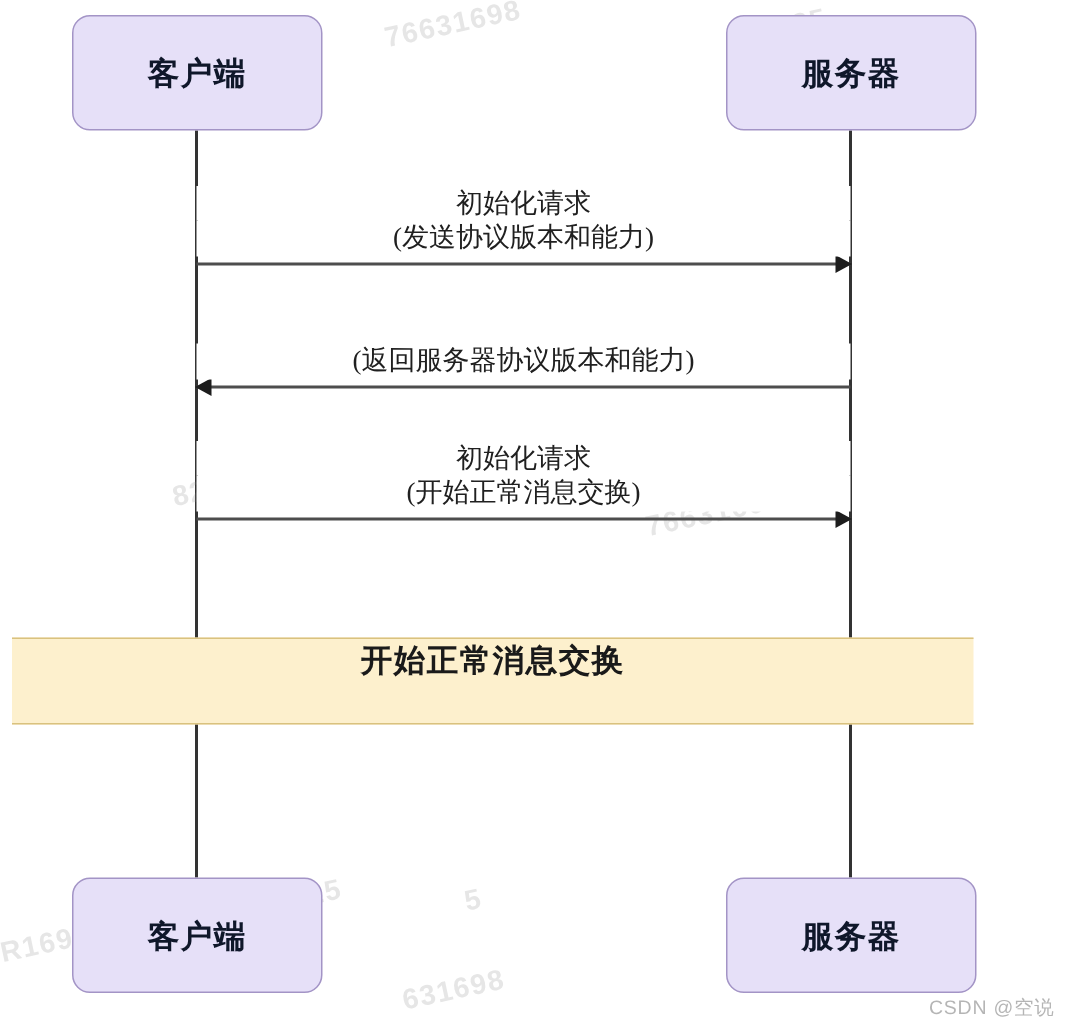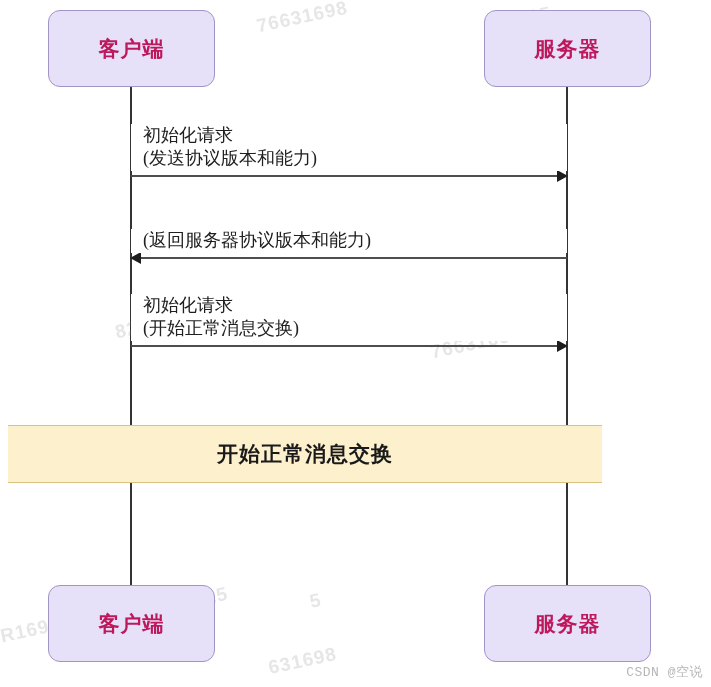--- a/index.html
+++ b/index.html
@@ -27,21 +27,21 @@
     position: absolute;
     width: 167px;
     height: 77px;
     box-sizing: border-box;
     background: #e6e0f8;
     border: 1.6px solid #a394c6;
     border-radius: 12px;
     display: flex;
     align-items: center;
     justify-content: center;
-    color: #be185d;
+    color: #0f172a;
     font-size: 21px;
     font-weight: 600;
     letter-spacing: 1px;
     z-index: 5;
   }
   .p-client-top  { left: 48px;  top: 10px; }
   .p-server-top  { left: 484px; top: 10px; }
   .p-client-bot  { left: 48px;  top: 585px; }
   .p-server-bot  { left: 484px; top: 585px; }
 
@@ -87,21 +87,21 @@
   }
   .msg.to-left .head {
     left: -1px;
     border-right: 11px solid #1d1d1d;
   }
   .msg .label {
     position: absolute;
     left: 0;
     width: 100%;
     bottom: 4px;
-    text-align: left;
+    text-align: center;
     color: #202020;
     font-size: 18px;
     line-height: 1.32;
     font-weight: 500;
     white-space: nowrap;
   }
   .msg .label .l1 { display: block; }
   .msg .label .l2 { display: block; font-family: Liberation Serif, serif; }
   .msg .label span {
     background: #ffffff;
@@ -110,28 +110,27 @@
 
   .m1 { top: 175px; }
   .m2 { top: 257px; }
   .m3 { top: 345px; }
 
   
   .note-band {
     position: absolute;
     left: 8px;
     top: 425px;
-    width: 594px;
+    width: 641px;
     height: 58px;
     box-sizing: border-box;
     background: #fdf0cd;
     border-top: 1.5px solid #d9c27f;
     border-bottom: 1.5px solid #d9c27f;
     display: flex;
-    align-items: center;
     justify-content: center;
     z-index: 4;
   }
   .note-band .note-text {
     color: #1a1a1a;
     font-size: 21px;
     font-weight: 600;
     letter-spacing: 1px;
   }
 
@@ -159,21 +158,20 @@
   .credit {
     position: absolute;
     right: 8px;
     bottom: 6px;
     color: rgba(120, 120, 120, 0.55);
     font-size: 13px;
     letter-spacing: 0.5px;
     z-index: 6;
     user-select: none;
     white-space: nowrap;
-    font-family: Liberation Mono, monospace;
   }
 </style>
 </head>
 <body>
 
 <div id="diagram">
 
   <div class="wm wm-a">76631698</div>
   <div class="wm wm-b">29825</div>
   <div class="wm wm-c">825</div>

